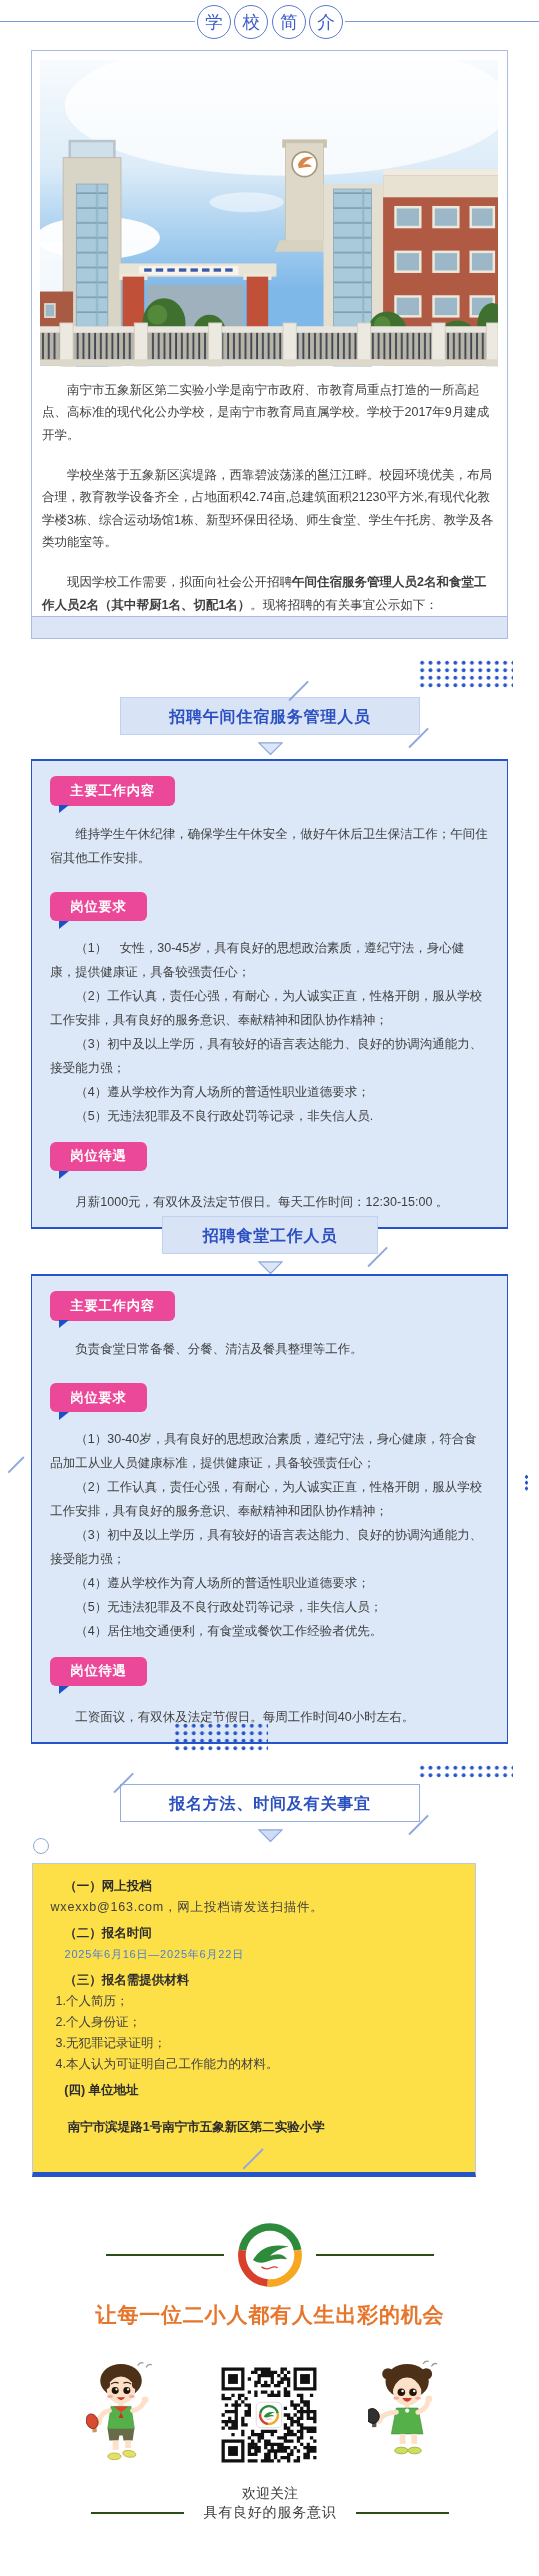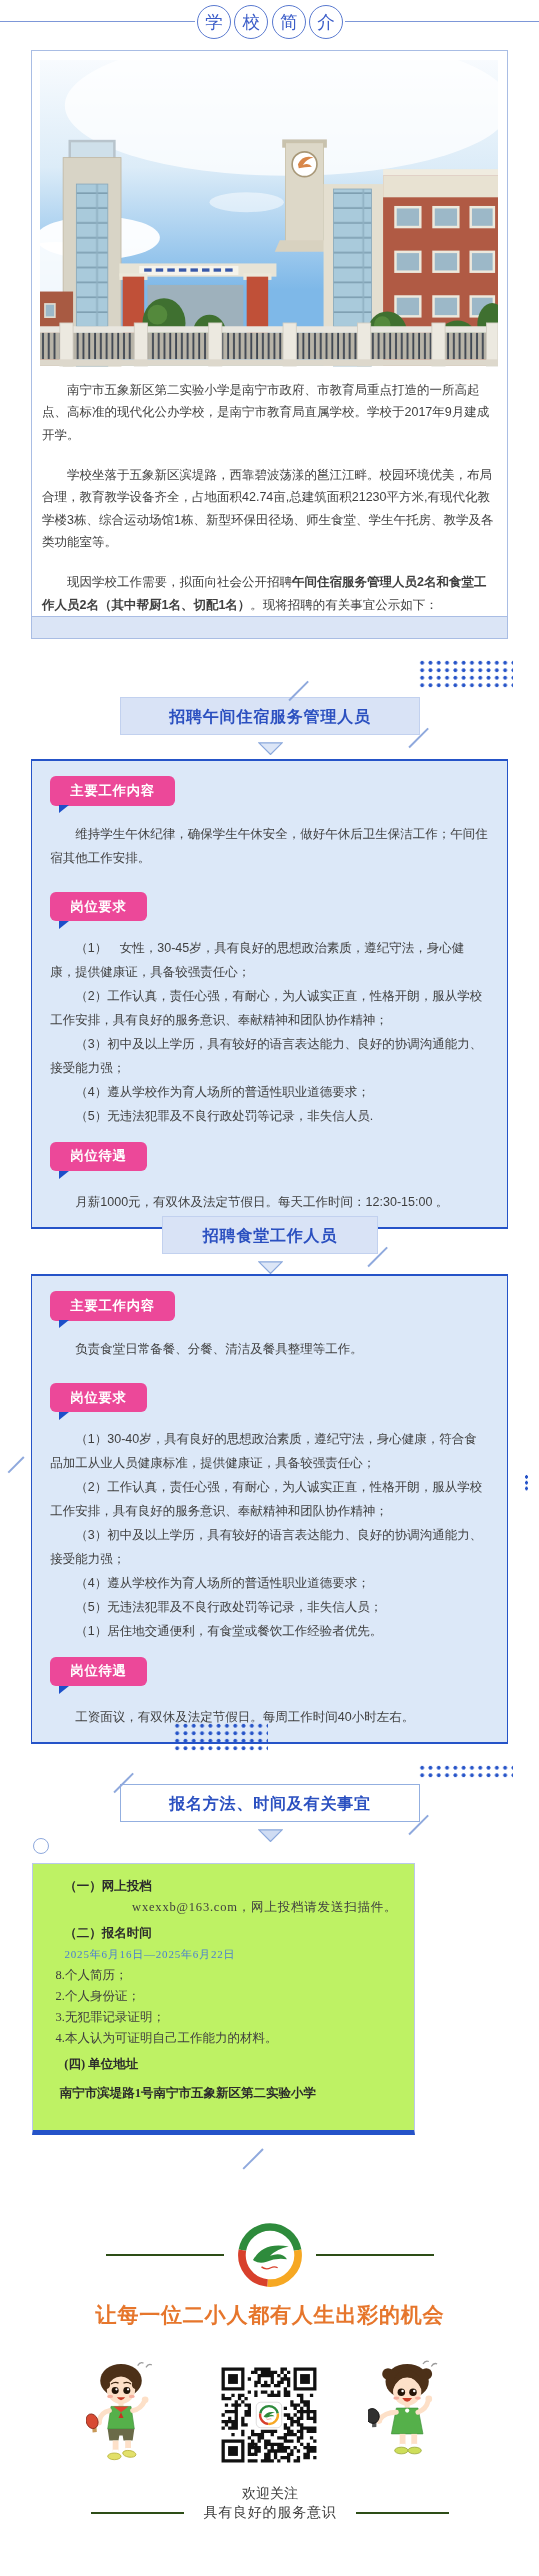--- a/index.html
+++ b/index.html
@@ -55,28 +55,28 @@
               border-top:8.3px solid #1d4fc9;border-right:10.8px solid transparent;}
   .tag-row{margin-top:5px;}
   .tag-row.mt1{margin-top:21.6px;}
   .tag-row.mt2{margin-top:13.3px;}
   .duty-p{margin:16.6px 0 0 0;font-size:12.5px;line-height:24px;text-indent:2em;}
   .req-list{margin-top:15px;}
   .req-p{margin:0;font-size:12.5px;line-height:24px;text-indent:2em;}
   .pay-p{margin:18.3px 0 0 0;font-size:12.5px;line-height:24px;text-indent:2em;}
 
   
-  .apply-card{position:absolute;left:32px;top:1863px;width:383px;background:#bef264;box-sizing:border-box;
-              border:0.8px solid #b9c9ea;border-bottom:5px solid #2553c8;padding:11.6px 16.6px 18.3px 15px;font-family:Liberation Serif, serif;}
+  .apply-card{position:absolute;left:32px;top:1863px;width:444px;background:#fde047;box-sizing:border-box;
+              border:0.8px solid #b9c9ea;border-bottom:5px solid #2553c8;padding:11.6px 16.6px 18.3px 15px;}
   .apply-h{margin:5px 0 0 0;font-size:12.5px;line-height:21px;font-weight:bold;color:#2c2c2c;text-indent:1.3em;}
   .apply-h:first-child{margin-top:0;}
-  .apply-line{margin:0;font-size:12.5px;line-height:21px;text-indent:0.2em;letter-spacing:0.8px;color:#3f3f3f;text-align:right;}
+  .apply-line{margin:0;font-size:12.5px;line-height:21px;text-indent:0.2em;letter-spacing:0.8px;color:#3f3f3f;}
   .apply-date{margin:0;font-size:11px;line-height:21px;text-indent:1.5em;letter-spacing:0.8px;color:#4a7ed2;}
   .apply-item{margin:0;font-size:12.5px;line-height:21px;text-indent:0.6em;color:#3f3f3f;}
-  .apply-addr{margin:8px;font-size:12.5px;line-height:21px;text-indent:0.3em;font-weight:bold;color:#2c2c2c;}
+  .apply-addr{margin:16px;font-size:12.5px;line-height:21px;text-indent:0.3em;font-weight:bold;color:#2c2c2c;}
 
   
   .logo-row{position:absolute;top:2221px;left:0;width:100%;display:flex;align-items:center;justify-content:center;}
   .green-line{width:118px;height:1.7px;background:#2d4d17;margin:0 11.6px;}
   .slogan{position:absolute;top:2301px;left:0;width:100%;text-align:center;
           font-family:"Liberation Serif","DejaVu Serif",serif;font-weight:bold;font-size:21px;
           color:#e6762c;letter-spacing:0.8px;}
   .kids-row{position:absolute;top:2359px;left:0;width:100%;height:110px;}
   .boy{position:absolute;left:86px;top:0;}
   .girl{position:absolute;left:368px;top:0;}
@@ -279,21 +279,21 @@
     <div class="card-inner">
       <div class="tag-row"><span class="tag">主要工作内容</span></div>
       <p class="duty-p">负责食堂日常备餐、分餐、清洁及餐具整理等工作。</p>
       <div class="tag-row mt1"><span class="tag">岗位要求</span></div>
       <div class="req-list">
         <p class="req-p">（1）30-40岁，具有良好的思想政治素质，遵纪守法，身心健康，符合食品加工从业人员健康标准，提供健康证，具备较强责任心；</p>
         <p class="req-p">（2）工作认真，责任心强，有耐心，为人诚实正直，性格开朗，服从学校工作安排，具有良好的服务意识、奉献精神和团队协作精神；</p>
         <p class="req-p">（3）初中及以上学历，具有较好的语言表达能力、良好的协调沟通能力、接受能力强；</p>
         <p class="req-p">（4）遵从学校作为育人场所的普适性职业道德要求；</p>
         <p class="req-p">（5）无违法犯罪及不良行政处罚等记录，非失信人员；</p>
-        <p class="req-p">（1）居住地交通便利，有食堂或餐饮工作经验者优先。</p>
+        <p class="req-p">（4）居住地交通便利，有食堂或餐饮工作经验者优先。</p>
       </div>
       <div class="tag-row mt2"><span class="tag">岗位待遇</span></div>
       <p class="pay-p">工资面议，有双休及法定节假日。每周工作时间40小时左右。</p>
     </div>
   </div>
 
   <div class="diag" style="left:5px;top:1464px;width:21.6px;"></div>
   <div class="mini-dots"></div>
   <div class="dots dots-center"></div>
   <div class="dots dots-b"></div>
@@ -310,21 +310,22 @@
         </svg>
     </div>
   </div>
   <div class="circle-deco"></div>
 
   <div class="apply-card">
     <p class="apply-h">（一）网上投档</p>
     <p class="apply-line">wxexxb@163.com，网上投档请发送扫描件。</p>
     <p class="apply-h">（二）报名时间</p>
     <p class="apply-date">2025年6月16日—2025年6月22日</p>
-    <p class="apply-item">8.个人简历；</p>
+    <p class="apply-h">（三）报名需提供材料</p>
+    <p class="apply-item">1.个人简历；</p>
     <p class="apply-item">2.个人身份证；</p>
     <p class="apply-item">3.无犯罪记录证明；</p>
     <p class="apply-item">4.本人认为可证明自己工作能力的材料。</p>
     <p class="apply-h">(四) 单位地址</p>
     <p class="apply-addr">南宁市滨堤路1号南宁市五象新区第二实验小学</p>
   </div>
 
   <div class="diag" style="left:239px;top:2158px;width:28px;"></div>
 
   <div class="logo-row">

